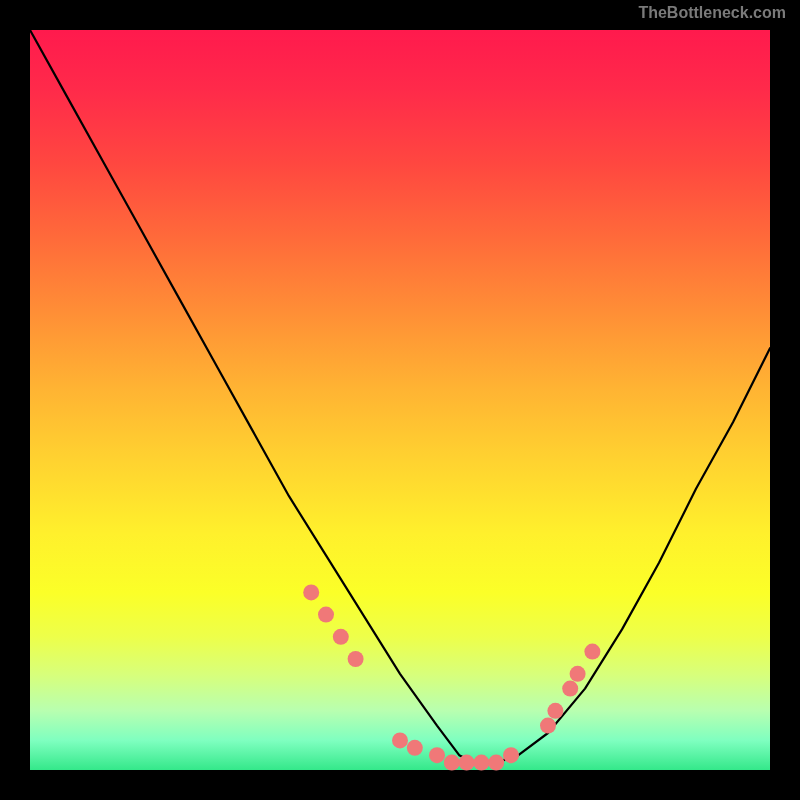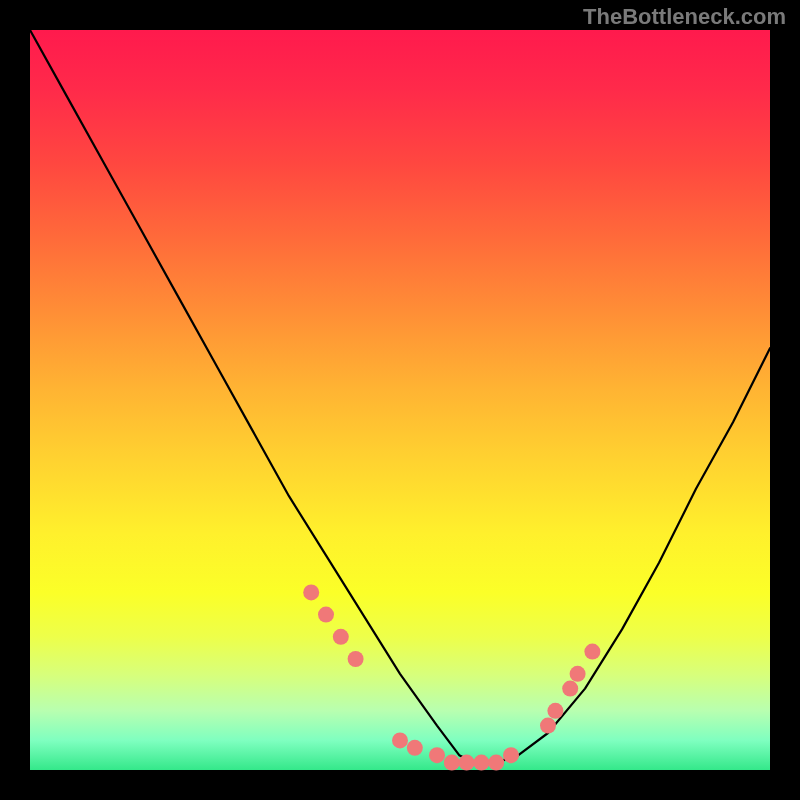--- a/index.html
+++ b/index.html
@@ -9,21 +9,21 @@
     background: #000;
     position: relative;
     overflow: hidden;
     font-family: Arial, sans-serif;
   }
   .watermark {
     position: absolute;
     top: 4px;
     right: 14px;
     color: #7a7a7a;
-    font-size: 22px;
+    font-size: 16px;
     font-weight: bold;
     z-index: 10;
   }
   .plot-area {
     position: absolute;
     left: 30px;
     top: 30px;
     width: 740px;
     height: 740px;
     background: linear-gradient(to bottom,

